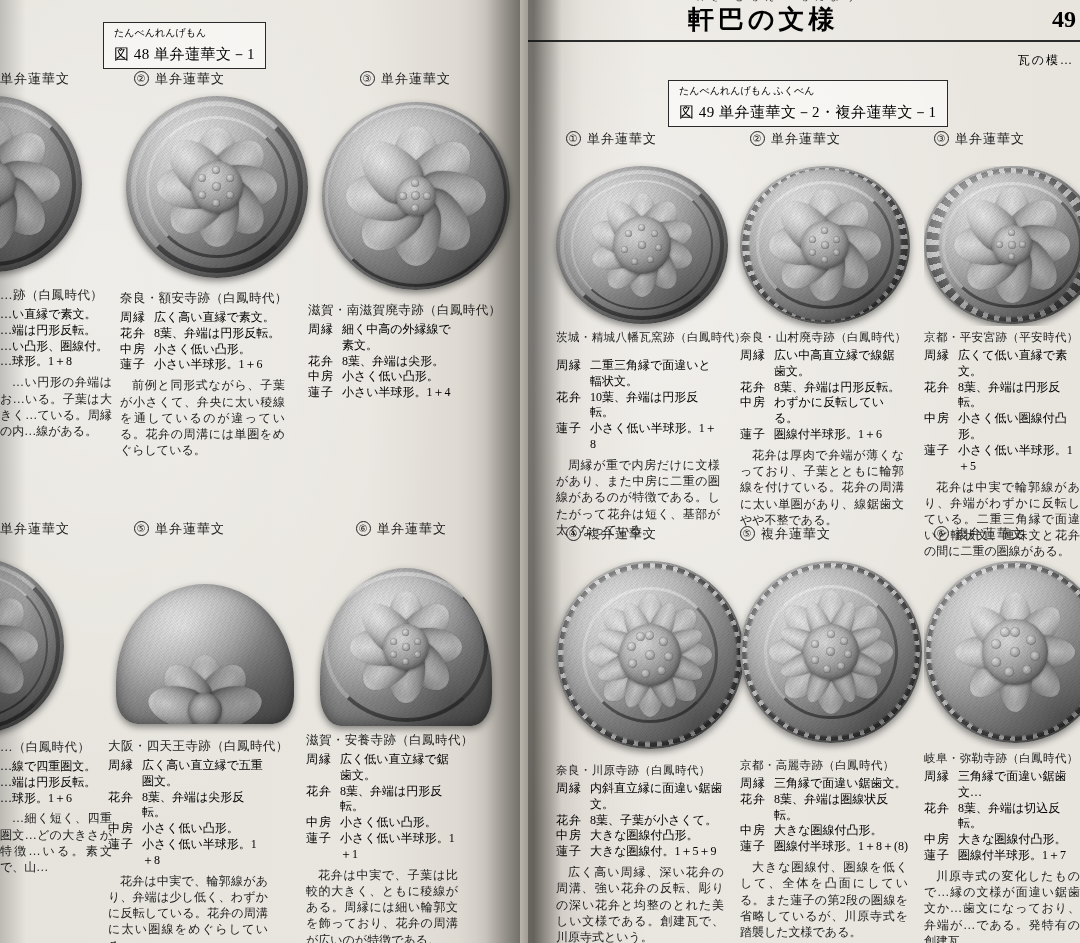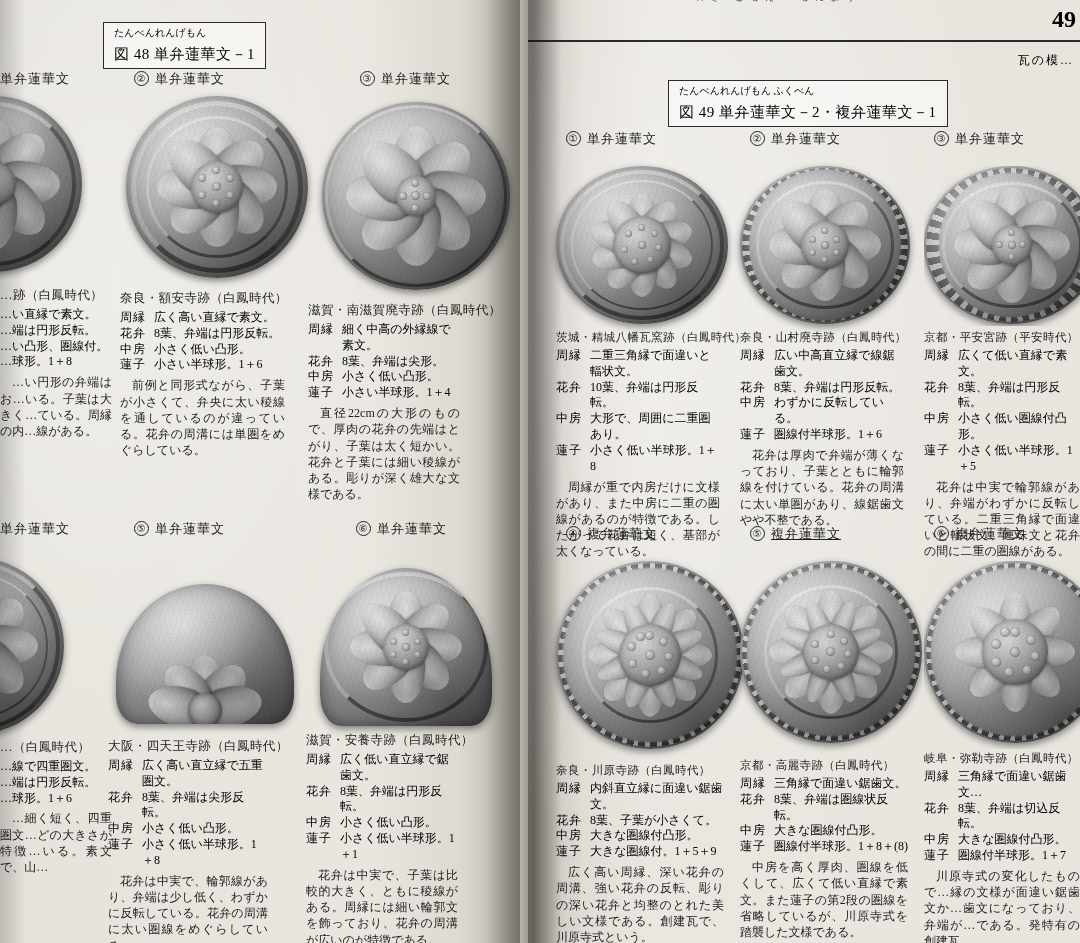--- a/index.html
+++ b/index.html
@@ -349,21 +349,20 @@
           </div>
         <div class="spec-row">
             <span class="spec-key">中房</span>
             <span class="spec-val">小さく低い凸形。</span>
           </div>
         <div class="spec-row">
             <span class="spec-key">蓮子</span>
             <span class="spec-val">小さい半球形。1＋4</span>
           </div>
       </div>
-      <div class="note" style="margin-top:4px; width:152px;">直径22cmの大形のもので、厚肉の花弁の先端はとがり、子葉は太く短かい。花弁と子葉には細い稜線がある。彫りが深く雄大な文様である。</div>
     </div>
 
     <div class="col" style="left:-86px; top:520px; width:200px;">
       <div class="itemlabel" style="margin-left:86px;">
         <span>単弁蓮華文</span>
       </div>
       <div class="tile-wrap" style="margin-top:20px; height:175px;">
         <div class="tile" style="position:absolute; left:-26px; top:0; width:176px; height:176px;">
           <div class="petals">
 
@@ -496,20 +495,21 @@
     <div class="edge-fade-left"></div>
     <div id="gutter-shadow-l"></div>
   </div>
 
   <div class="page" id="page-right">
     <div class="paper-tint"></div>
 
     <div id="right-header">
       <div id="right-head-ruby">のき ともえ</div>
       <div id="right-head-ruby2">もんよう</div>
+      <div id="right-head-title">軒巴の文様</div>
       <div id="right-pageno">49</div>
       <div id="right-rule"></div>
       <div id="right-runhead">瓦の模…</div>
     </div>
 
     <div class="fignum-box" style="left:140px; top:80px;">
       <span class="ruby">たんべんれんげもん ふくべん</span><br>
       <span>図 49 単弁蓮華文－2・複弁蓮華文－1</span>
     </div>
 
@@ -542,32 +542,28 @@
             <div class="seed" style="width:7px;height:7px;left:8px;top:30px;"></div>
             <div class="seed" style="width:7px;height:7px;left:12px;top:14px;"></div>
           </div>
           <div class="ring" style="left:4px;top:4px;width:164px;height:150px;border-width:4px;"></div>
           <div class="ring" style="left:15px;top:14px;width:142px;height:130px;border-width:2px;"></div>
           <div class="sheen"></div>
           <div class="grain"></div>
         </div>
       </div>
       <div class="caption" style="margin-top:4px; font-size:11.5px;">茨城・精城八幡瓦窯跡（白鳳時代）</div>
-      <div class="spec-table" style="margin-top:3px; width:164px;">
+      <div class="spec-table" style="margin-top:13px; width:164px;">
         <div class="spec-row">
             <span class="spec-key">周縁</span>
             <span class="spec-val">二重三角縁で面違いと輻状文。</span>
           </div>
         <div class="spec-row">
             <span class="spec-key">花弁</span>
             <span class="spec-val">10葉、弁端は円形反転。</span>
-          </div>
-        <div class="spec-row">
-            <span class="spec-key">中房</span>
-            <span class="spec-val">大形で、周囲に二重圏あり。</span>
           </div>
         <div class="spec-row">
             <span class="spec-key">蓮子</span>
             <span class="spec-val">小さく低い半球形。1＋8</span>
           </div>
       </div>
       <div class="note" style="margin-top:4px; width:164px;">周縁が重で内房だけに文様があり、また中房に二重の圏線があるのが特徴である。したがって花弁は短く、基部が太くなっている。</div>
     </div>
 
     <div class="col" style="left:212px; top:130px; width:172px;">
@@ -734,21 +730,21 @@
           </div>
         <div class="spec-row">
             <span class="spec-key">蓮子</span>
             <span class="spec-val">大きな圏線付。1＋5＋9</span>
           </div>
       </div>
       <div class="note" style="margin-top:4px; width:168px;">広く高い周縁、深い花弁の周溝、強い花弁の反転、彫りの深い花弁と均整のとれた美しい文様である。創建瓦で、川原寺式という。</div>
     </div>
 
     <div class="col" style="left:212px; top:525px; width:172px;">
-      <div class="itemlabel" style="margin-left:10px;text-decoration:underline;">
+      <div class="itemlabel" style="">
         <span class="num">⑤</span><span>複弁蓮華文</span>
       </div>
       <div class="tile-wrap" style="margin-top:18px; height:195px;">
         <div class="tile" style="position:absolute; left:0; top:0; width:182px; height:182px;">
           <div class="petals">
             <div class="petal" style="width:34px;height:62px;transform:translate(-50%,-100%) rotate(0deg);"></div>
             <div class="petal" style="width:34px;height:62px;transform:translate(-50%,-100%) rotate(45deg);"></div>
             <div class="petal" style="width:34px;height:62px;transform:translate(-50%,-100%) rotate(90deg);"></div>
             <div class="petal" style="width:34px;height:62px;transform:translate(-50%,-100%) rotate(135deg);"></div>
             <div class="petal" style="width:34px;height:62px;transform:translate(-50%,-100%) rotate(180deg);"></div>
@@ -793,21 +789,21 @@
           </div>
         <div class="spec-row">
             <span class="spec-key">中房</span>
             <span class="spec-val">大きな圏線付凸形。</span>
           </div>
         <div class="spec-row">
             <span class="spec-key">蓮子</span>
             <span class="spec-val">圏線付半球形。1＋8＋(8)</span>
           </div>
       </div>
-      <div class="note" style="margin-top:4px; width:168px;">中房を高く厚肉、圏線を低くして、広くて低い直縁で素文。また蓮子の第2段の圏線を省略しているが、川原寺式を踏襲した文様である。</div>
+      <div class="note" style="margin-top:4px; width:168px;">大きな圏線付、圏線を低くして、全体を凸面にしている。また蓮子の第2段の圏線を省略しているが、川原寺式を踏襲した文様である。</div>
     </div>
 
     <div class="col" style="left:396px; top:525px; width:175px;">
       <div class="itemlabel" style="margin-left:10px;">
         <span class="num">⑥</span><span>複弁蓮華文</span>
       </div>
       <div class="tile-wrap" style="margin-top:18px; height:188px; overflow:hidden;">
         <div class="tile" style="position:absolute; left:0; top:0; width:182px; height:182px;">
           <div class="petals">
             <div class="petal" style="width:34px;height:60px;transform:translate(-50%,-100%) rotate(0deg);"></div>

